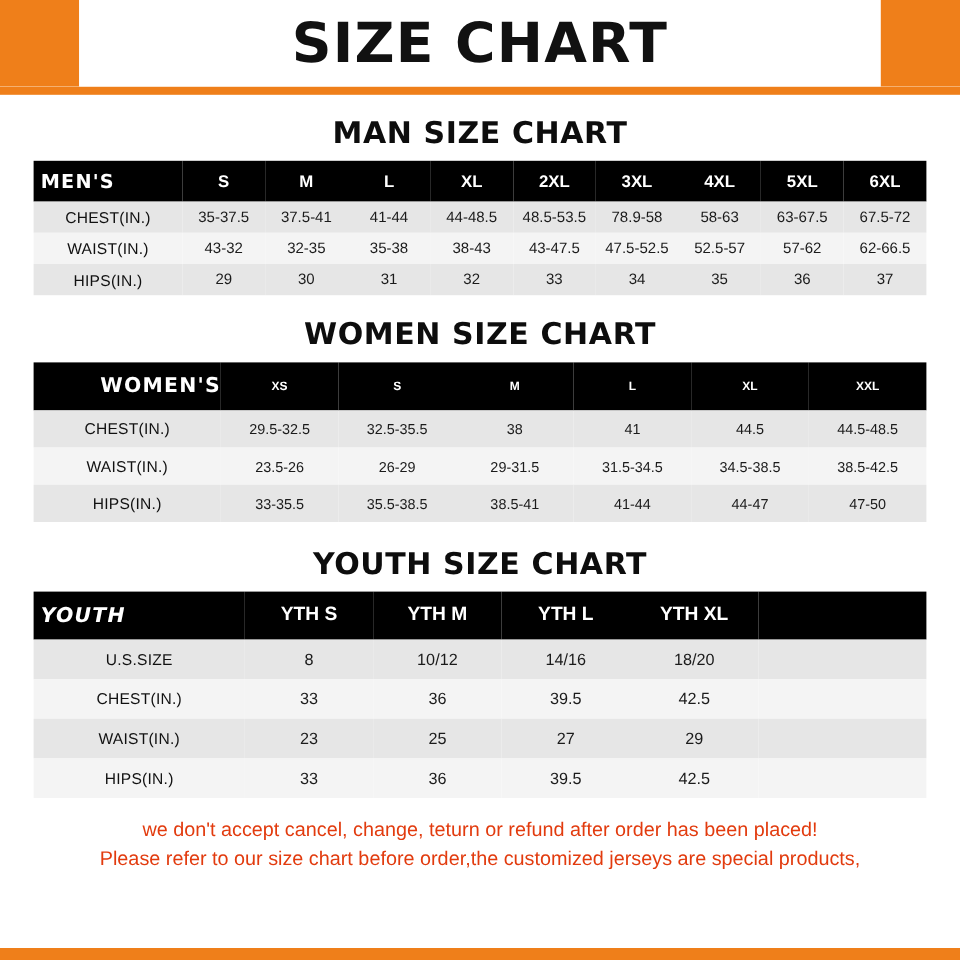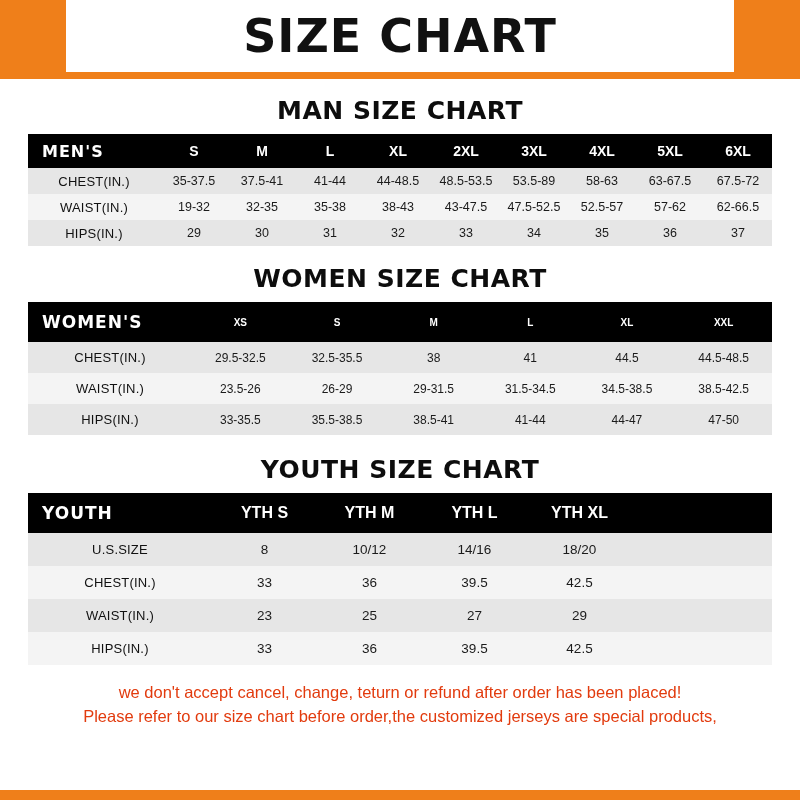--- a/index.html
+++ b/index.html
@@ -96,39 +96,39 @@
     color: #ffffff;
     height: 34px;
     font-size: 14px;
     font-weight: bold;
   }
   table.size-table thead th.corner {
     font-family: "DejaVu Sans", sans-serif;
     font-size: 16px;
     letter-spacing: 1px;
     text-align: left;
-    padding-left: 14px;
+    padding-left: 6px;
   }
   table.size-table tbody tr.odd td { background: #e6e6e6; }
   table.size-table tbody tr.even td { background: #f4f4f4; }
   table.size-table tbody td.rowlabel {
     font-size: 13px;
     color: #111111;
     letter-spacing: 0.2px;
   }
 
   
   table.women-table tbody th,
   table.women-table tbody td { height: 31px; font-size: 12px; }
   table.women-table thead th { height: 40px; font-size: 10px; }
   table.women-table thead th.corner { font-size: 17px; }
 
   table.youth-table tbody td { height: 33px; font-size: 13.5px; }
   table.youth-table thead th { height: 40px; font-size: 16px; }
-  table.youth-table thead th.corner { font-size: 17px; }
+  table.youth-table thead th.corner { font-size: 17px; font-style: italic; }
 
   
   .footer-note {
     margin: 16px 24px 0 24px;
     color: #e23b0e;
     font-size: 16.5px;
     line-height: 1.45;
     text-align: center;
     font-family: "Liberation Sans", sans-serif;
   }
@@ -174,28 +174,28 @@
         </tr>
       </thead>
       <tbody>
         <tr class="odd">
           <td class="rowlabel">CHEST(IN.)</td>
           <td>35-37.5</td>
           <td>37.5-41</td>
           <td>41-44</td>
           <td>44-48.5</td>
           <td>48.5-53.5</td>
-          <td>53.5-89</td>
+          <td>78.9-58</td>
           <td>58-63</td>
           <td>63-67.5</td>
           <td>67.5-72</td>
         </tr>
         <tr class="even">
           <td class="rowlabel">WAIST(IN.)</td>
-          <td>19-32</td>
+          <td>43-32</td>
           <td>32-35</td>
           <td>35-38</td>
           <td>38-43</td>
           <td>43-47.5</td>
           <td>47.5-52.5</td>
           <td>52.5-57</td>
           <td>57-62</td>
           <td>62-66.5</td>
         </tr>
         <tr class="odd">
@@ -212,21 +212,21 @@
         </tr>
       </tbody>
     </table>
   </div>
 
   <div class="section">
     <div class="section-title t-women">WOMEN SIZE CHART</div>
     <table class="size-table women-table">
       <thead>
         <tr>
-          <th class="corner" style="width:150px;">WOMEN'S</th>
+          <th class="corner" style="width:150px;text-align:right;">WOMEN'S</th>
           <th>XS</th>
           <th>S</th>
           <th>M</th>
           <th>L</th>
           <th>XL</th>
           <th>XXL</th>
         </tr>
       </thead>
       <tbody>
         <tr class="odd">

